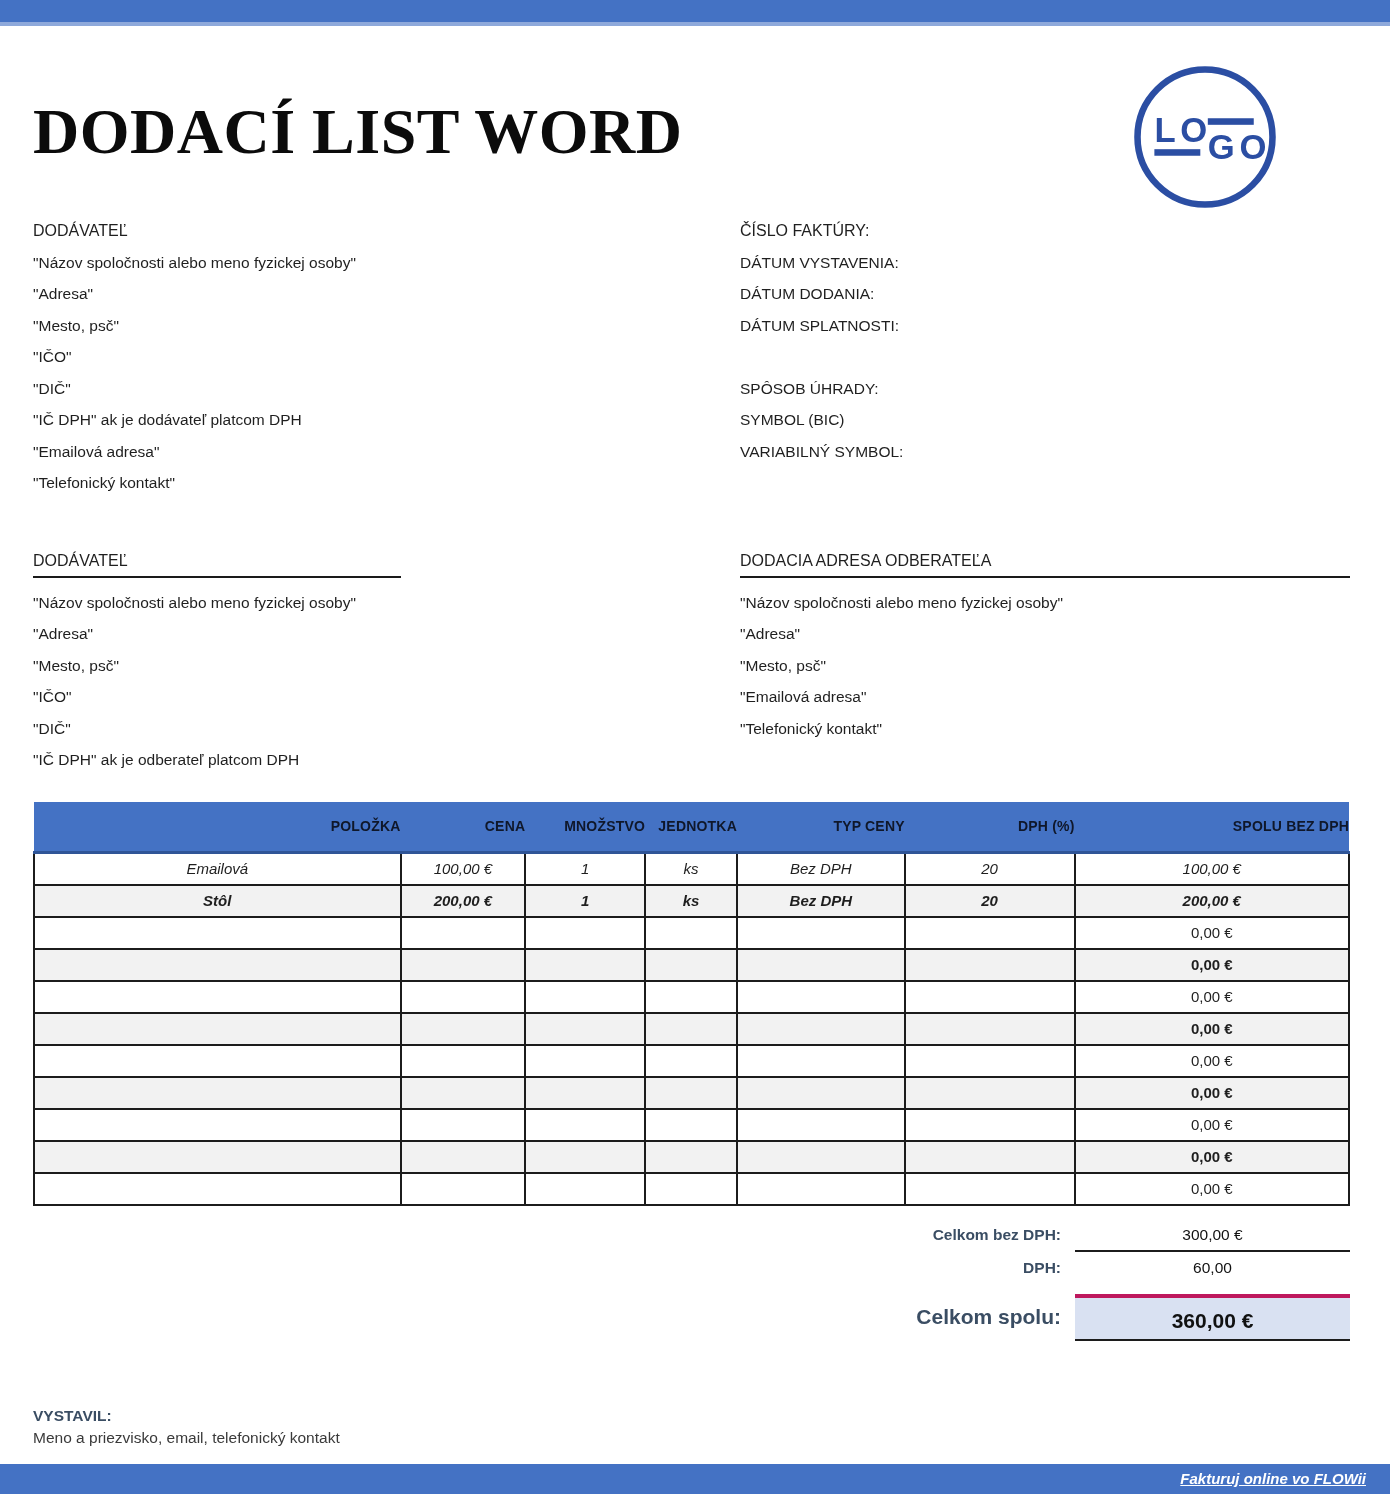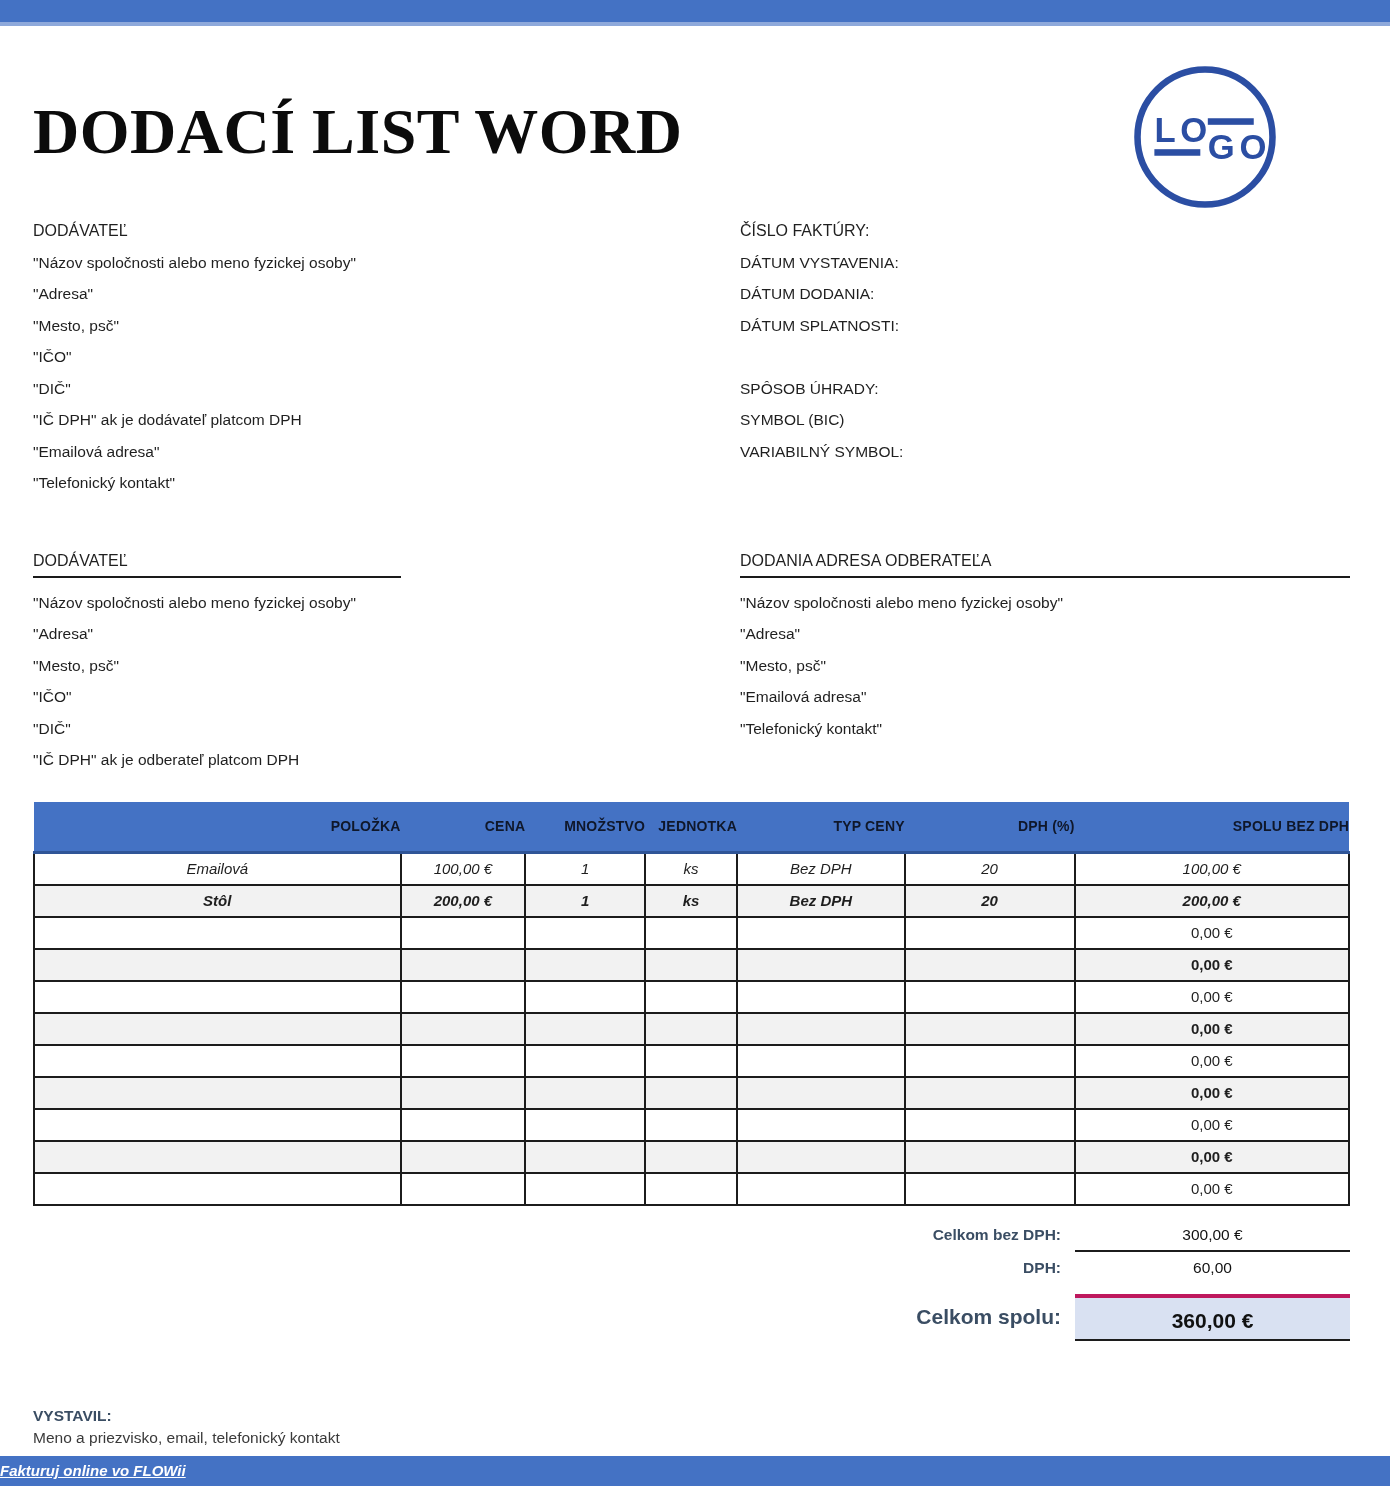--- a/index.html
+++ b/index.html
@@ -53,22 +53,22 @@
   .row-total .total-value {
     background:var(--total_box,#D9E1F2); border-top:4px solid #be185d; border-bottom:2px solid #1c1c1c;
     height:47px; line-height:45px; font-size:21px; font-weight:bold;
   }
 
   .issued { margin-top:64px; }
   .issued-heading { font-weight:bold; font-size:15.5px; color:var(--navy,#3A4D63); line-height:22px; }
   .issued-line { font-size:15.5px; color:#3a3a3a; line-height:22px; }
 
   .footerbar {
-    position:absolute; left:0; bottom:8px; width:100%; height:30px;
-    background:var(--accent,#4472C4); text-align:left; padding-right:24px;
+    position:absolute; left:0; bottom:0; width:100%; height:30px;
+    background:var(--accent,#4472C4); text-align:right; padding-right:24px;
   }
   .footer-link {
     color:#ffffff; font-size:15px; font-weight:bold; font-style:italic;
     text-decoration:underline; line-height:29px; cursor:pointer;
   }
 </style>
 </head>
 <body>
 
 <div class="topbar"></div>
@@ -119,21 +119,21 @@
       <div>
           <div class="info-line">"Názov spoločnosti alebo meno fyzickej osoby"</div>
           <div class="info-line">"Adresa"</div>
           <div class="info-line">"Mesto, psč"</div>
           <div class="info-line">"IČO"</div>
           <div class="info-line">"DIČ"</div>
           <div class="info-line">"IČ DPH" ak je odberateľ platcom DPH</div>
         </div>
     </div>
     <div class="col-right">
-      <div class="info-heading underlined">DODANIA ADRESA ODBERATEĽA</div>
+      <div class="info-heading underlined">DODACIA ADRESA ODBERATEĽA</div>
       <div>
           <div class="info-line">"Názov spoločnosti alebo meno fyzickej osoby"</div>
           <div class="info-line">"Adresa"</div>
           <div class="info-line">"Mesto, psč"</div>
           <div class="info-line">"Emailová adresa"</div>
           <div class="info-line">"Telefonický kontakt"</div>
         </div>
     </div>
   </div>
 

